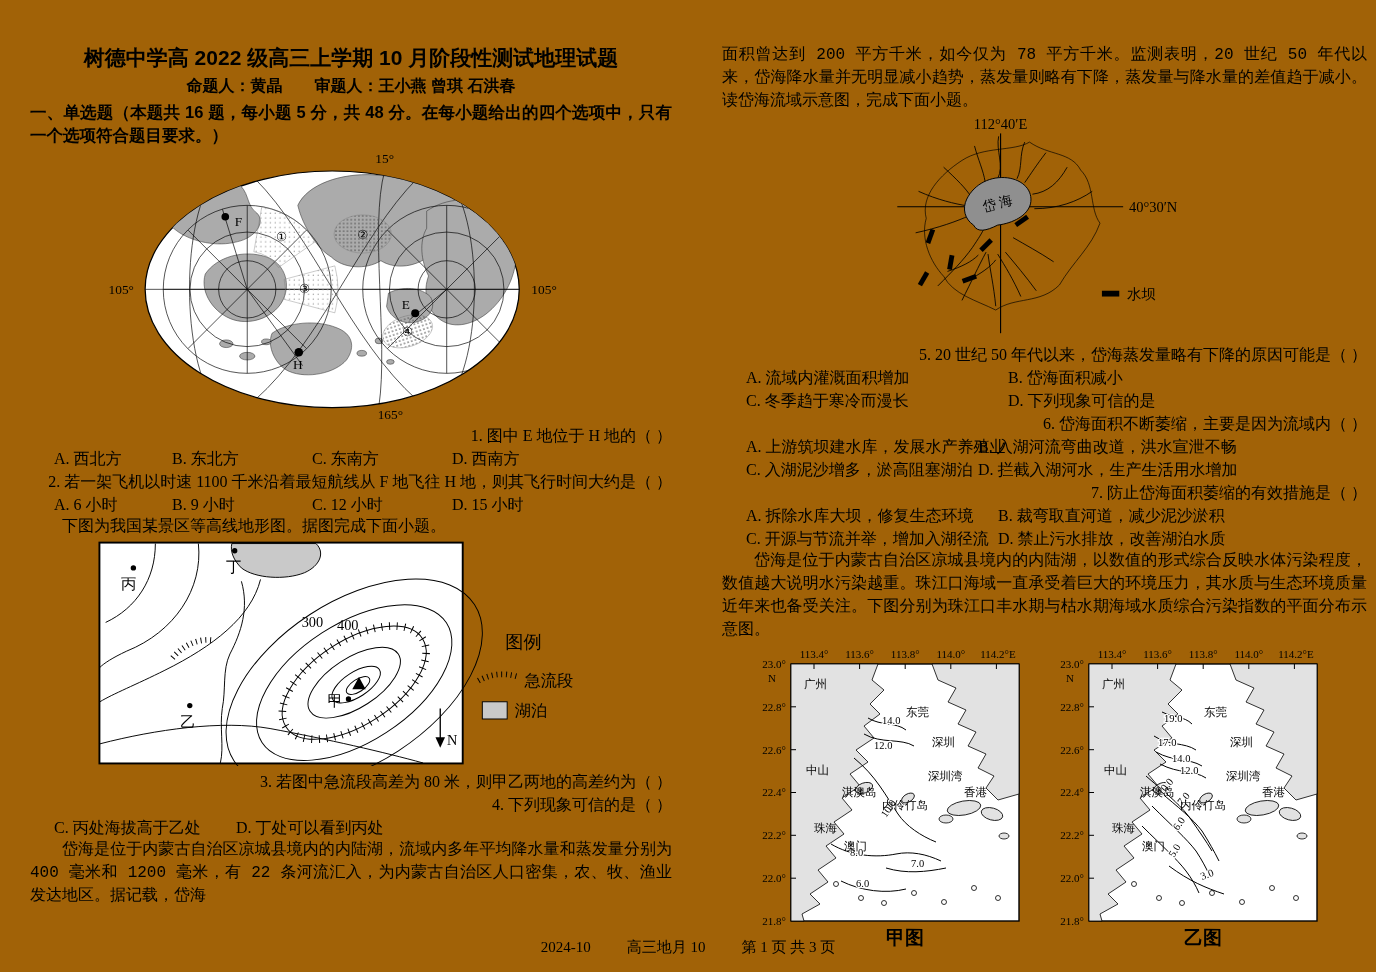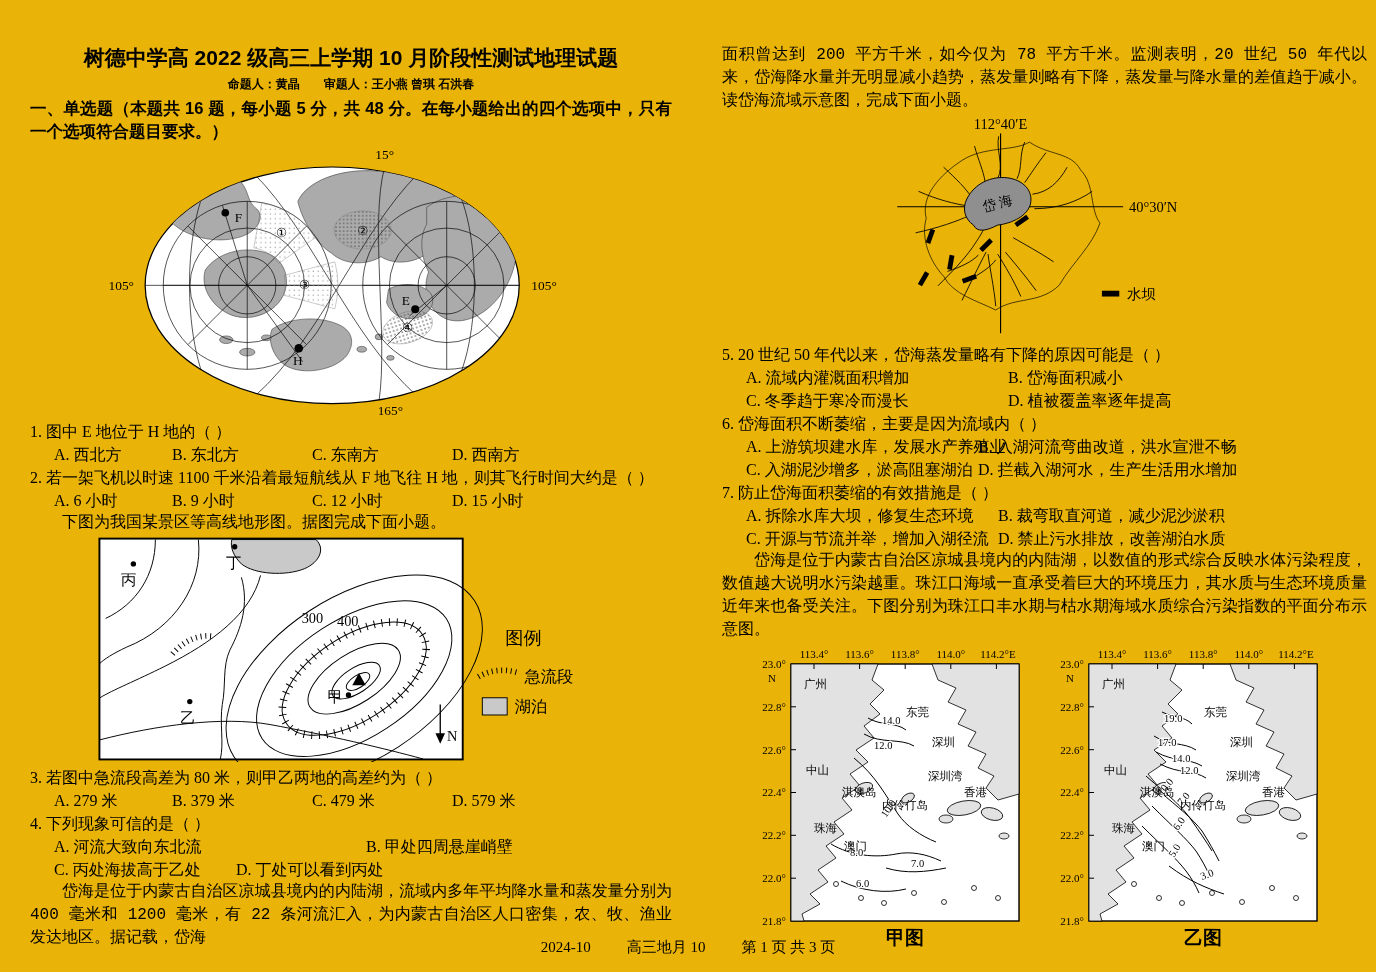--- a/index.html
+++ b/index.html
@@ -1,29 +1,29 @@
 <!DOCTYPE html>
 <html><head>
 <meta charset="utf-8">
 <style>
   html,body{margin:0;padding:0;background:#fff;}
   body{width:1376px;height:972px;overflow:hidden;position:relative;
        font-family:"Liberation Serif","DejaVu Serif",serif;color:#000;}
-  .page{position:absolute;inset:0;background:#eab308;}
+  .page{position:absolute;inset:0;background:#a16207;}
   .col{position:absolute;top:44px;}
   .col.left{left:30px;width:642px;}
   .col.right{left:722px;width:645px;}
   .b{font-family:"Liberation Sans","DejaVu Sans",sans-serif;font-weight:bold;}
   h1{font-size:21px;text-align:center;margin:0 0 4px 0;
      font-family:"Liberation Sans","DejaVu Sans",sans-serif;}
-  .authors{font-size:12px;text-align:center;margin:0 0 4px 0;}
+  .authors{font-size:16px;text-align:center;margin:0 0 4px 0;}
   .section{font-size:16.5px;line-height:23px;margin:0;text-align:justify;}
   p.par{font-size:16px;line-height:23px;margin:0;text-align:justify;font-family:Liberation Mono, monospace;}
   p.indent{text-indent:2em;}
-  .q{font-size:16px;line-height:23px;margin:0;}
+  .q{font-size:16px;line-height:23px;margin:0;text-align:right;}
   .opts{font-size:16px;line-height:23px;padding-left:24px;white-space:nowrap;}
   .opts .o{display:inline-block;}
   .w118{width:118px}.w140{width:140px}.w312{width:312px}.w182{width:182px}
   .w262{width:262px}.w232{width:232px}.w252{width:252px}
   .figwrap{text-align:left;}
   svg{display:block;}
   svg text{font-family:"Liberation Serif","DejaVu Serif",serif;fill:#000;}
   .t13{font-size:13px}.t14{font-size:14px}.t15{font-size:15px}.t16{font-size:16px}
   .cap{font-size:19px;font-weight:bold;}
   .pl{font-size:11.5px;}
@@ -195,27 +195,21 @@
           <text x="426" y="112" style="font-size:19px">图例</text>
           <path d="M398,146 c12,-7 26,-9 42,-4" fill="none" stroke="#000" stroke-width="6" stroke-dasharray="1 4"></path>
           <text x="446" y="151" class="leg">急流段</text>
           <rect x="402" y="168" width="26" height="18" fill="#c9c9c9" stroke="#000"></rect>
           <text x="436" y="183" class="leg">湖泊</text>
         </g>
       </svg>
     </div>
 
     <div class="q">3. 若图中急流段高差为 80 米，则甲乙两地的高差约为（        ）</div>
-    <div class="opts">
-      <span class="o w118">A. 279 米</span><span class="o w140">B. 379 米</span><span class="o w140">C. 479 米</span><span class="o">D. 579 米</span>
-    </div>
     <div class="q">4. 下列现象可信的是（        ）</div>
-    <div class="opts">
-      <span class="o w312">A. 河流大致向东北流</span><span class="o">B. 甲处四周悬崖峭壁</span>
-    </div>
     <div class="opts">
       <span class="o w182">C. 丙处海拔高于乙处</span><span class="o">D. 丁处可以看到丙处</span>
     </div>
     <p class="par indent">岱海是位于内蒙古自治区凉城县境内的内陆湖，流域内多年平均降水量和蒸发量分别为 400 毫米和 1200 毫米，有 22 条河流汇入，为内蒙古自治区人口密集，农、牧、渔业发达地区。据记载，岱海</p>
   </div>
 
   <div class="col right">
     <p class="par">面积曾达到 200 平方千米，如今仅为 78 平方千米。监测表明，20 世纪 50 年代以来，岱海降水量并无明显减小趋势，蒸发量则略有下降，蒸发量与降水量的差值趋于减小。读岱海流域示意图，完成下面小题。</p>
 
     <div class="figwrap" style="margin:4px 0 4px 142px">
@@ -265,21 +259,21 @@
           <text x="266" y="189" class="t15">水坝</text>
         </g>
       </svg>
     </div>
 
     <div class="q">5. 20 世纪 50 年代以来，岱海蒸发量略有下降的原因可能是（            ）</div>
     <div class="opts">
       <span class="o w262">A. 流域内灌溉面积增加</span><span class="o">B. 岱海面积减小</span>
     </div>
     <div class="opts">
-      <span class="o w262">C. 冬季趋于寒冷而漫长</span><span class="o">D. 植被覆盖率逐年提高</span>
+      <span class="o w262">C. 冬季趋于寒冷而漫长</span><span class="o">D. 下列现象可信的是</span>
     </div>
     <div class="q">6. 岱海面积不断萎缩，主要是因为流域内（            ）</div>
     <div class="opts">
       <span class="o w232">A. 上游筑坝建水库，发展水产养殖业</span><span class="o">B. 入湖河流弯曲改道，洪水宣泄不畅</span>
     </div>
     <div class="opts">
       <span class="o w232">C. 入湖泥沙增多，淤高阻塞湖泊</span><span class="o">D. 拦截入湖河水，生产生活用水增加</span>
     </div>
     <div class="q">7. 防止岱海面积萎缩的有效措施是（          ）</div>
     <div class="opts">

